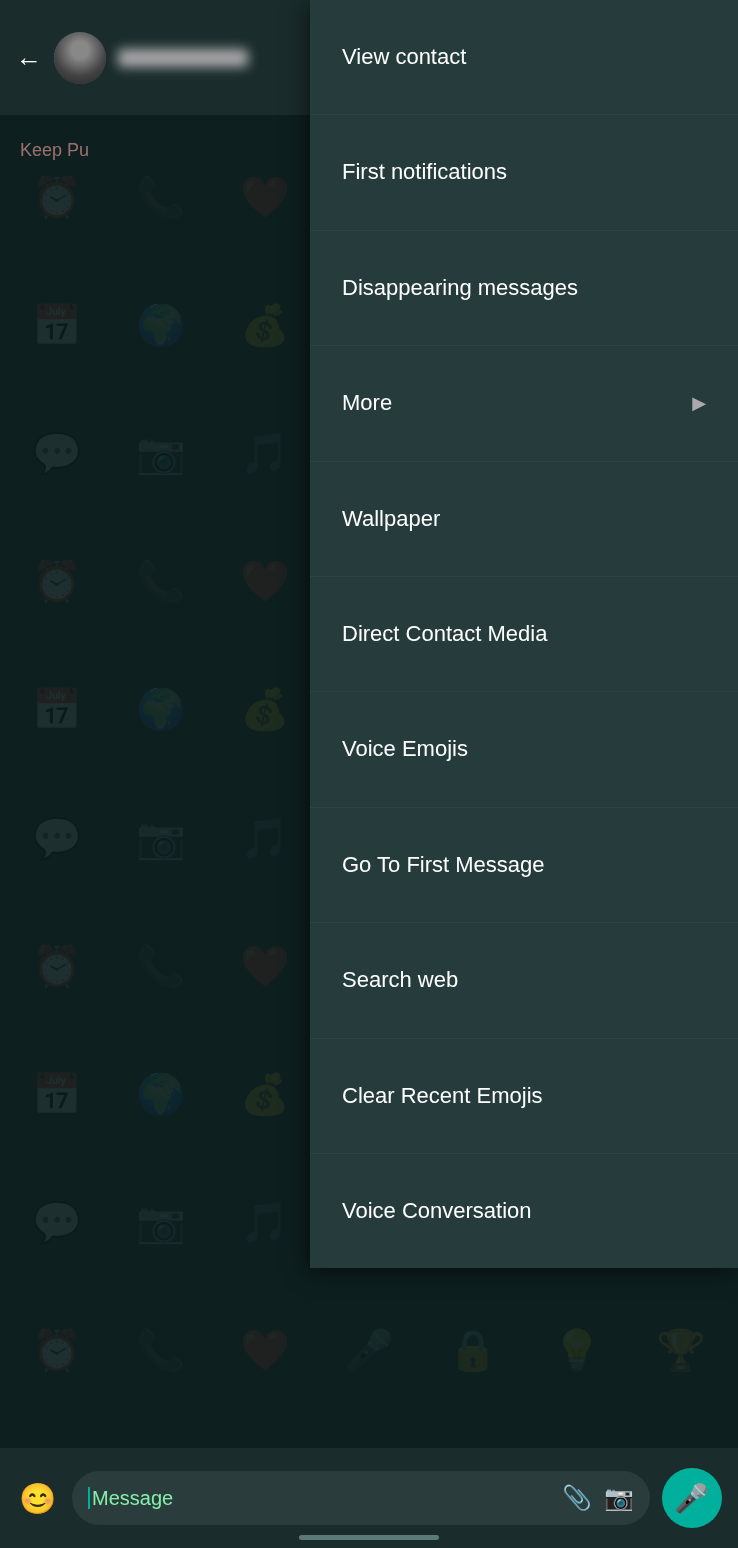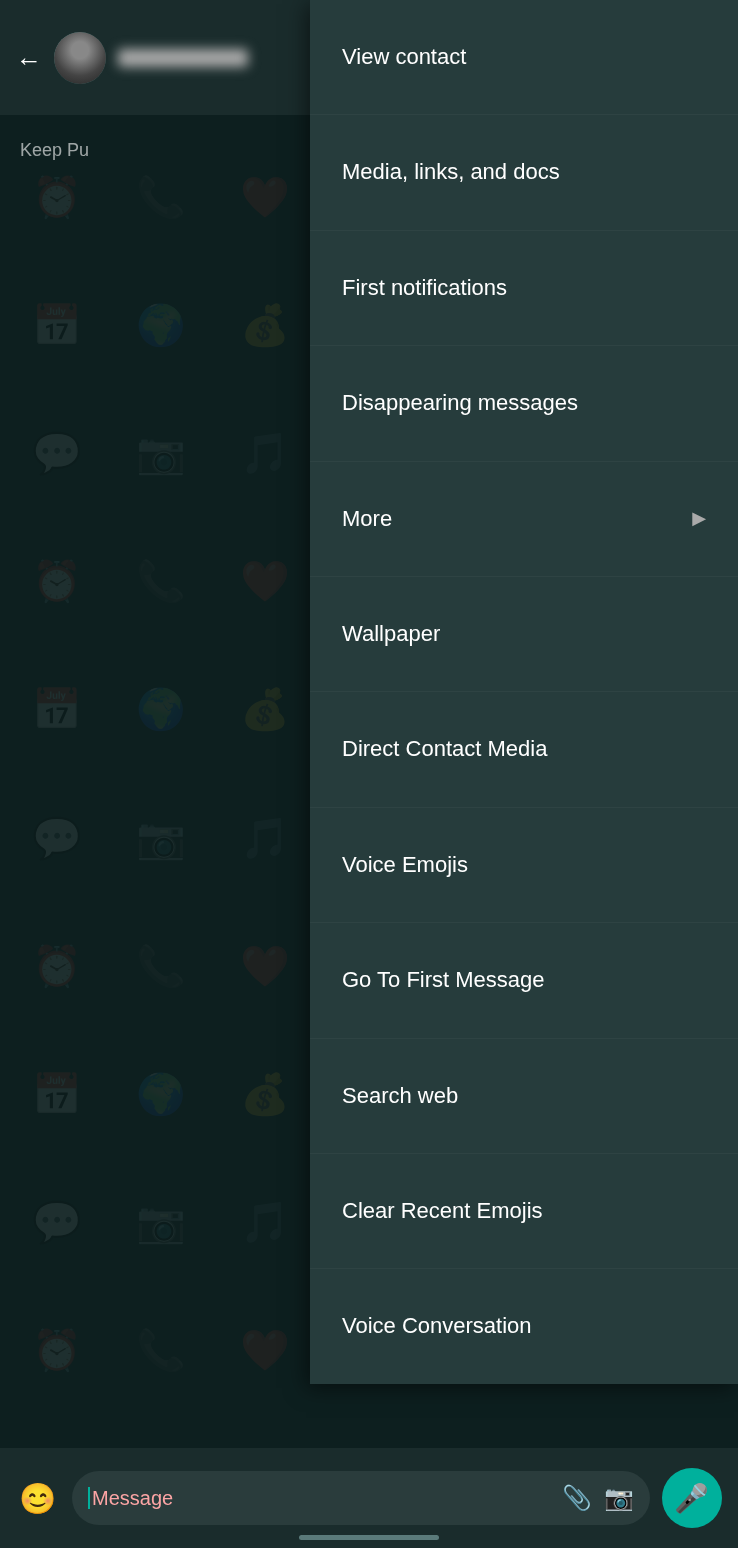--- a/index.html
+++ b/index.html
@@ -97,21 +97,21 @@
       background-color: #aaa;
       border-radius: 4px;
       filter: blur(6px);
     }
 
     
     .keep-pu {
       position: absolute;
       top: 140px;
       left: 20px;
-      color: #ffffff;
+      color: #fca5a5;
       font-size: 18px;
       opacity: 0.6;
       z-index: 2;
     }
 
     
     .bottom-bar {
       position: absolute;
       bottom: 0; left: 0;
       width: 100%;
@@ -141,21 +141,21 @@
       background-color: #2a3c3c;
       border-radius: 28px;
       height: 54px;
       display: flex;
       align-items: center;
       padding: 0 16px;
       gap: 12px;
     }
 
     .message-placeholder {
-      color: #fca5a5;
+      color: #86efac;
       font-size: 20px;
       flex: 1;
       display: flex;
       align-items: center;
       gap: 2px;
     }
 
     .cursor-bar {
       width: 2px;
       height: 22px;
@@ -335,23 +335,20 @@
   <div class="contact-name-blur"></div>
 </div>
 
 <div class="keep-pu">Keep Pu</div>
 
 <div class="dropdown-menu">
 <div class="menu-item">
       <span>View contact</span>
     </div>
     <div class="menu-item">
-      <span>Media, links, and docs</span>
-    </div>
-    <div class="menu-item">
       <span>First notifications</span>
     </div>
     <div class="menu-item">
       <span>Disappearing messages</span>
     </div>
     <div class="menu-item">
       <span>More</span>
       <span class="chevron-right">▶</span>
     </div>
     <div class="menu-item">

